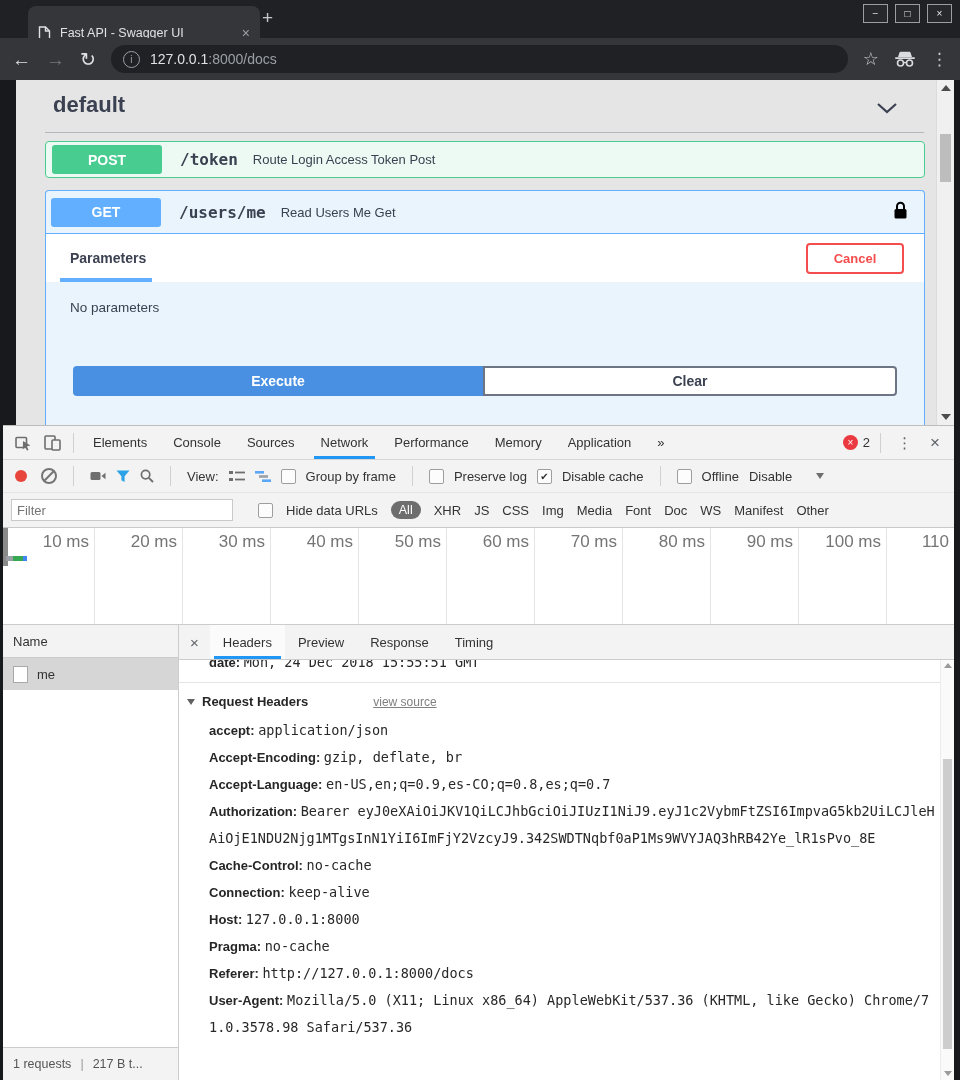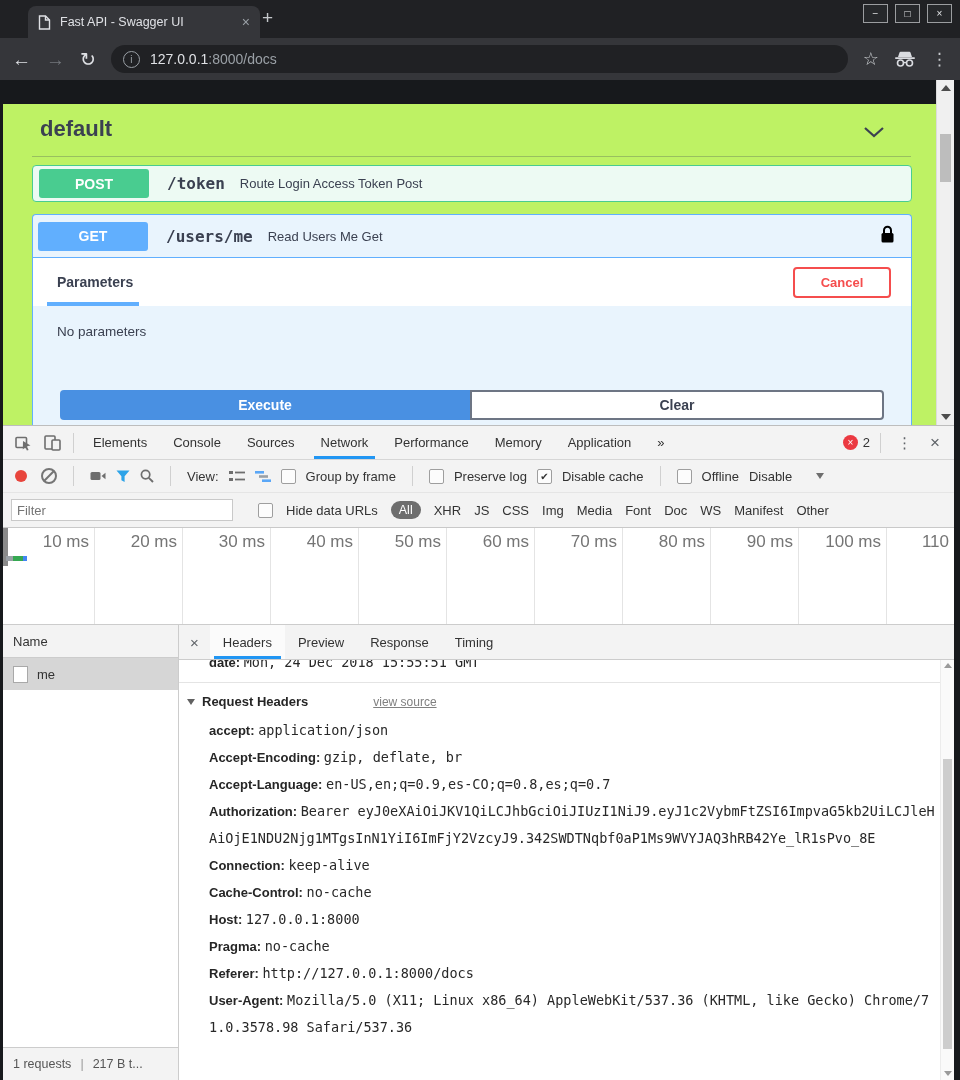--- a/index.html
+++ b/index.html
@@ -2,40 +2,40 @@
 <html><head>
 <meta charset="utf-8">
 <style>
   html,body{margin:0;padding:0;}
   body{width:960px;height:1080px;background:#17191c;position:relative;overflow:hidden;
        font-family:"Liberation Sans",sans-serif;-webkit-font-smoothing:antialiased;}
 
   
   #tabstrip{position:absolute;left:0;top:0;width:960px;height:38px;background:#202124;}
   .tab{position:absolute;left:28px;top:6px;width:212px;height:32px;background:#35363a;
-       border-radius:8px 8px 0 0;display:flex;align-items:center;padding:0 10px;gap:9px;
+       border-radius:8px 8px 0 0;display:flex;align-items:center;padding:11px 10px;gap:9px;
        color:#dfe1e5;font-size:12.5px;}
   .tab-close{margin-left:auto;color:#9aa0a6;font-size:14px;line-height:1;}
   .newtab{position:absolute;left:262px;top:7px;color:#c4c7ca;font-size:19px;font-weight:400;}
   .winbtns{position:absolute;right:8px;top:4px;display:flex;gap:7px;}
   .winbtn{width:23px;height:17px;border:1px solid #9b9da0;color:#e4e6e8;display:flex;
           align-items:center;justify-content:center;font-size:10px;background:#26282b;}
   #toolbar{position:absolute;left:0;top:38px;width:960px;height:42px;background:#35363a;
            display:flex;align-items:center;padding:0 12px;gap:15px;box-sizing:border-box;}
   .navico{font-size:19px;color:#dfe1e5;line-height:1;}
   .navico.dim{color:#73777c;}
   .urlbar{flex:1;height:28px;background:#202124;border-radius:14px;display:flex;
           align-items:center;padding:0 12px;gap:10px;font-size:14px;color:#dfe1e5;}
   .info-i{width:15px;height:15px;border:1.5px solid #9aa0a6;border-radius:50%;display:flex;
           align-items:center;justify-content:center;font-size:10px;color:#9aa0a6;flex:none;}
   .url-rest{color:#9aa0a6;}
   .tbico{color:#c6c9cc;font-size:17px;line-height:1;}
 
   
-  #page{position:absolute;left:3px;top:80px;width:933px;height:345px;background:#bef264;overflow:hidden;margin-top:24px;}
+  #page{position:absolute;left:16px;top:80px;width:933px;height:345px;background:#e5e5e5;overflow:hidden;}
   .sec-title{position:absolute;left:37px;top:12px;font-size:22px;font-weight:700;color:#3b4151;}
   .sec-chevron{position:absolute;left:860px;top:22px;}
   .sec-divider{position:absolute;left:29px;top:52px;width:879px;height:1px;background:rgba(59,65,81,.28);}
   .opblock{position:absolute;left:29px;box-sizing:border-box;border-radius:4px;}
   .op-post{top:61px;width:880px;height:37px;border:1px solid #49cc90;background:#edfaf3;
            display:flex;align-items:center;}
   .op-get{top:110px;width:880px;height:235px;border:1px solid #61affe;border-bottom:none;
           border-radius:4px 4px 0 0;background:#e9f4fd;}
   .op-head{height:42px;display:flex;align-items:center;border-bottom:1px solid #61affe;}
   .method-badge{width:110px;height:29px;border-radius:3px;margin-left:5px;color:#fff;
@@ -351,22 +351,22 @@
         <div class="hdivider"></div>
         <div class="reqtitle">
           <span class="tri-down"></span>
           <span class="rt-label">Request Headers</span>
           <span class="viewsrc">view source</span>
         </div>
         <div class="hrow"><span class="hname">accept:</span> <span class="hval">application/json</span></div>
         <div class="hrow"><span class="hname">Accept-Encoding:</span> <span class="hval">gzip, deflate, br</span></div>
         <div class="hrow"><span class="hname">Accept-Language:</span> <span class="hval">en-US,en;q=0.9,es-CO;q=0.8,es;q=0.7</span></div>
         <div class="hrow"><span class="hname">Authorization:</span> <span class="hval">Bearer eyJ0eXAiOiJKV1QiLCJhbGciOiJIUzI1NiJ9.eyJ1c2VybmFtZSI6ImpvaG5kb2UiLCJleHAiOjE1NDU2Njg1MTgsInN1YiI6ImFjY2VzcyJ9.342SWDTNqbf0aP1Ms9WVYJAQ3hRB42Ye_lR1sPvo_8E</span></div>
+        <div class="hrow"><span class="hname">Cache-Control:</span> <span class="hval">no-cache</span></div>
         <div class="hrow"><span class="hname">Connection:</span> <span class="hval">keep-alive</span></div>
-        <div class="hrow"><span class="hname">Cache-Control:</span> <span class="hval">no-cache</span></div>
         <div class="hrow"><span class="hname">Host:</span> <span class="hval">127.0.0.1:8000</span></div>
         <div class="hrow"><span class="hname">Pragma:</span> <span class="hval">no-cache</span></div>
         <div class="hrow"><span class="hname">Referer:</span> <span class="hval">http://127.0.0.1:8000/docs</span></div>
         <div class="hrow"><span class="hname">User-Agent:</span> <span class="hval">Mozilla/5.0 (X11; Linux x86_64) AppleWebKit/537.36 (KHTML, like Gecko) Chrome/71.0.3578.98 Safari/537.36</span></div>
       </div>
       <div class="dscroll">
         <div class="arr arr-up"></div>
         <div class="scroll-thumb" style="top:100px;height:290px;"></div>
         <div class="arr arr-down"></div>
       </div>

